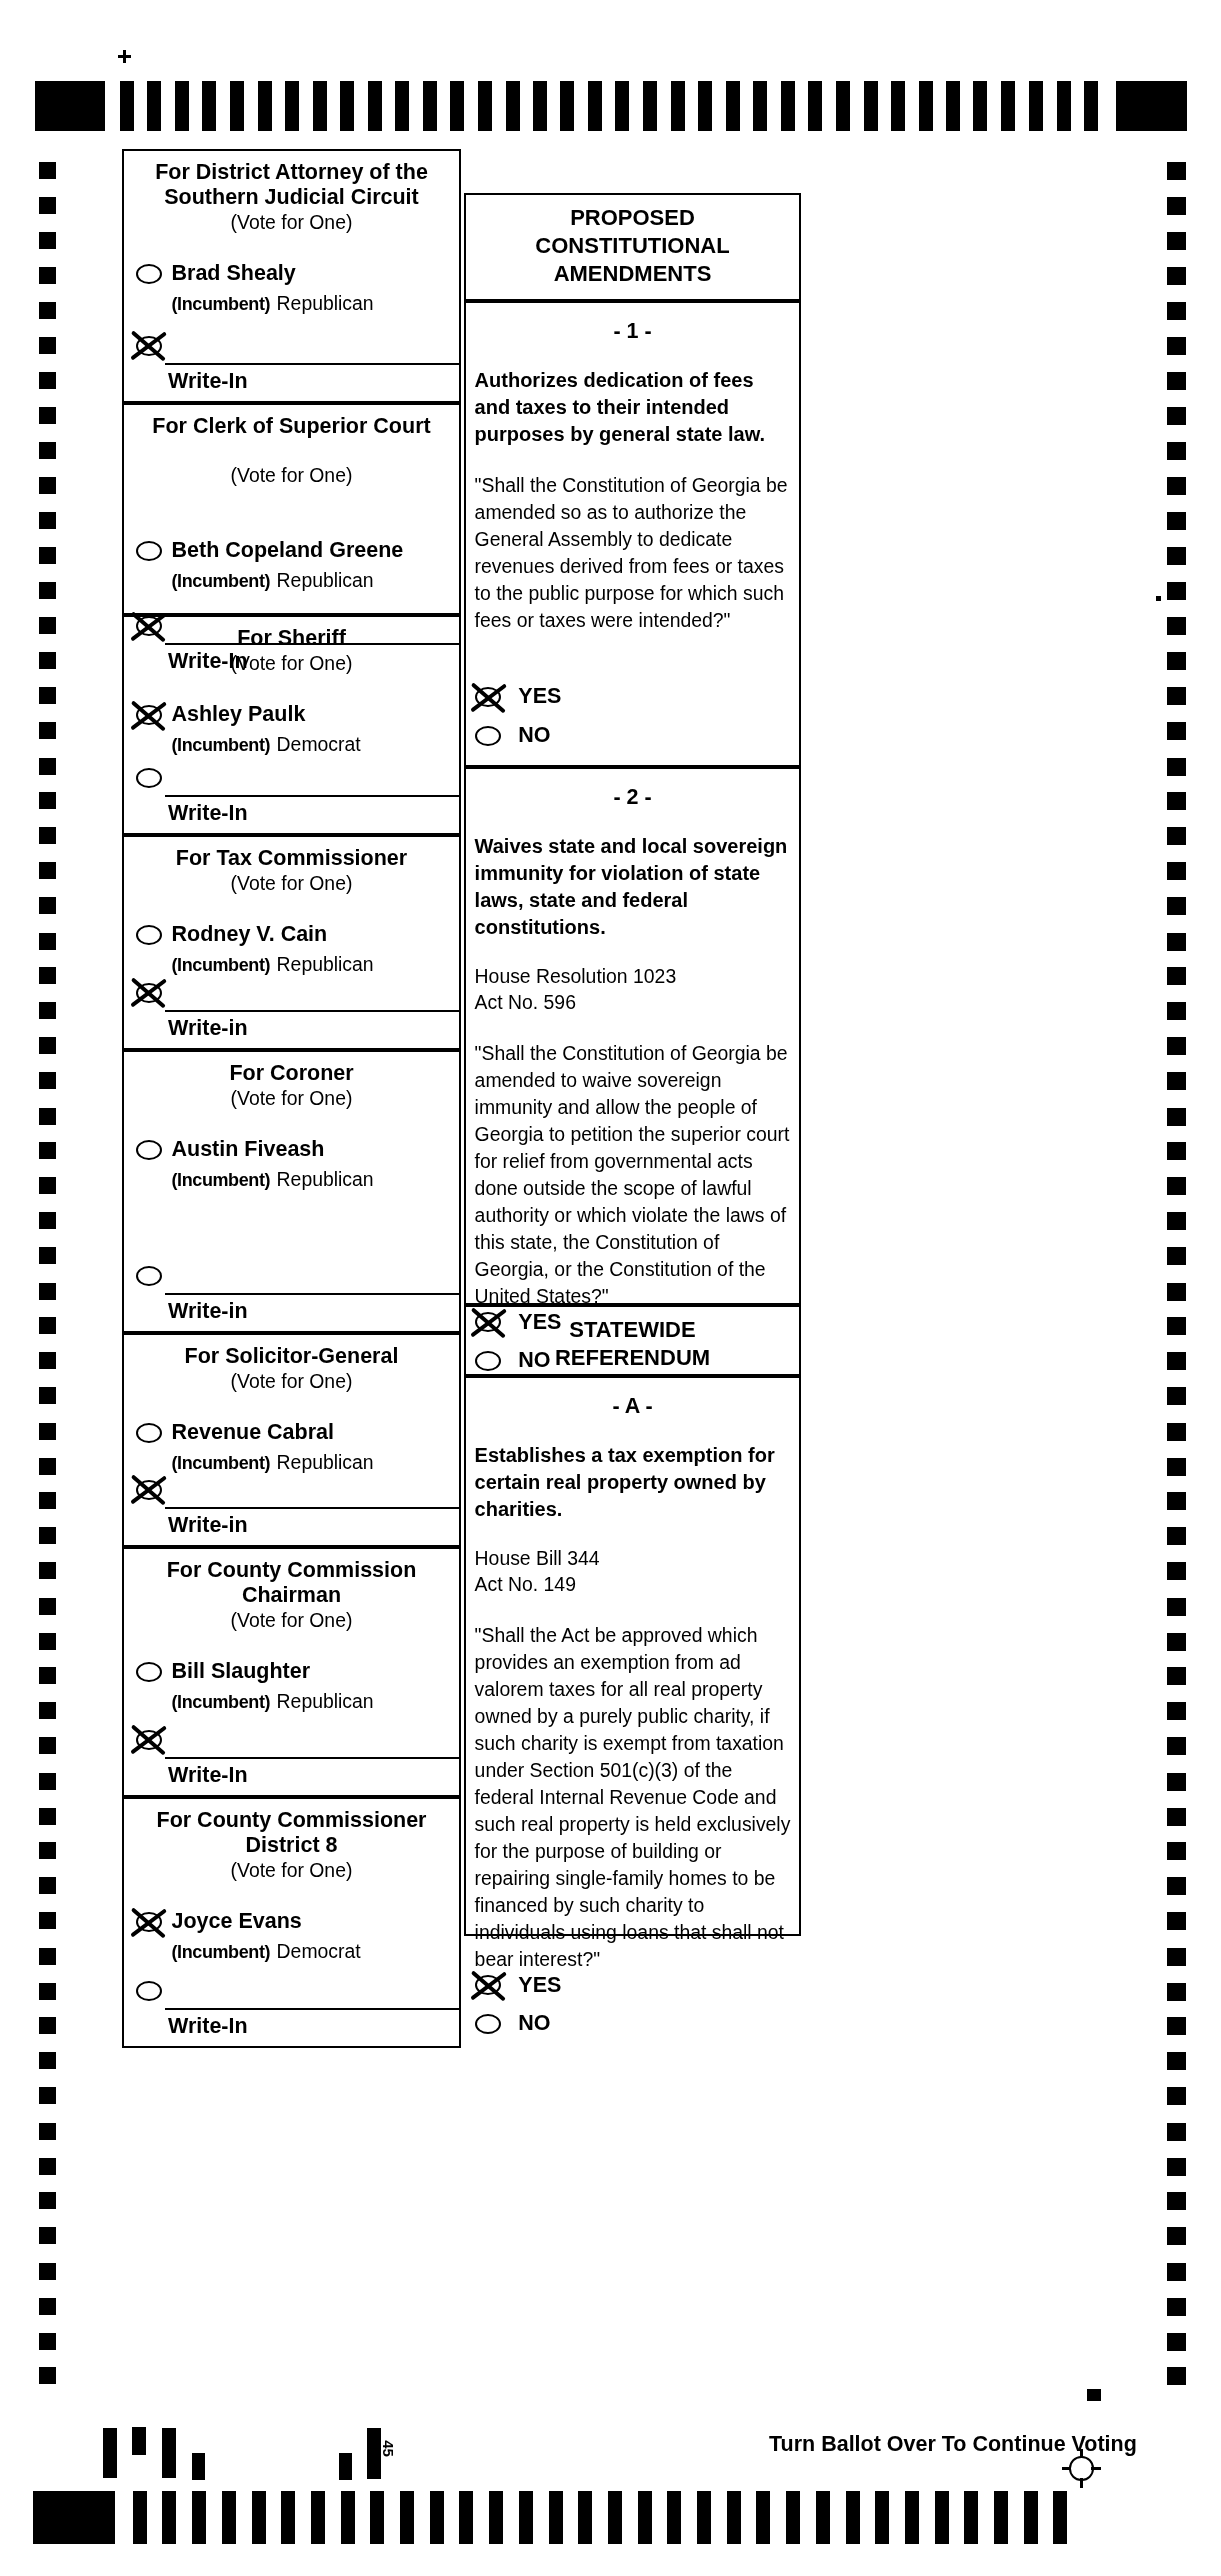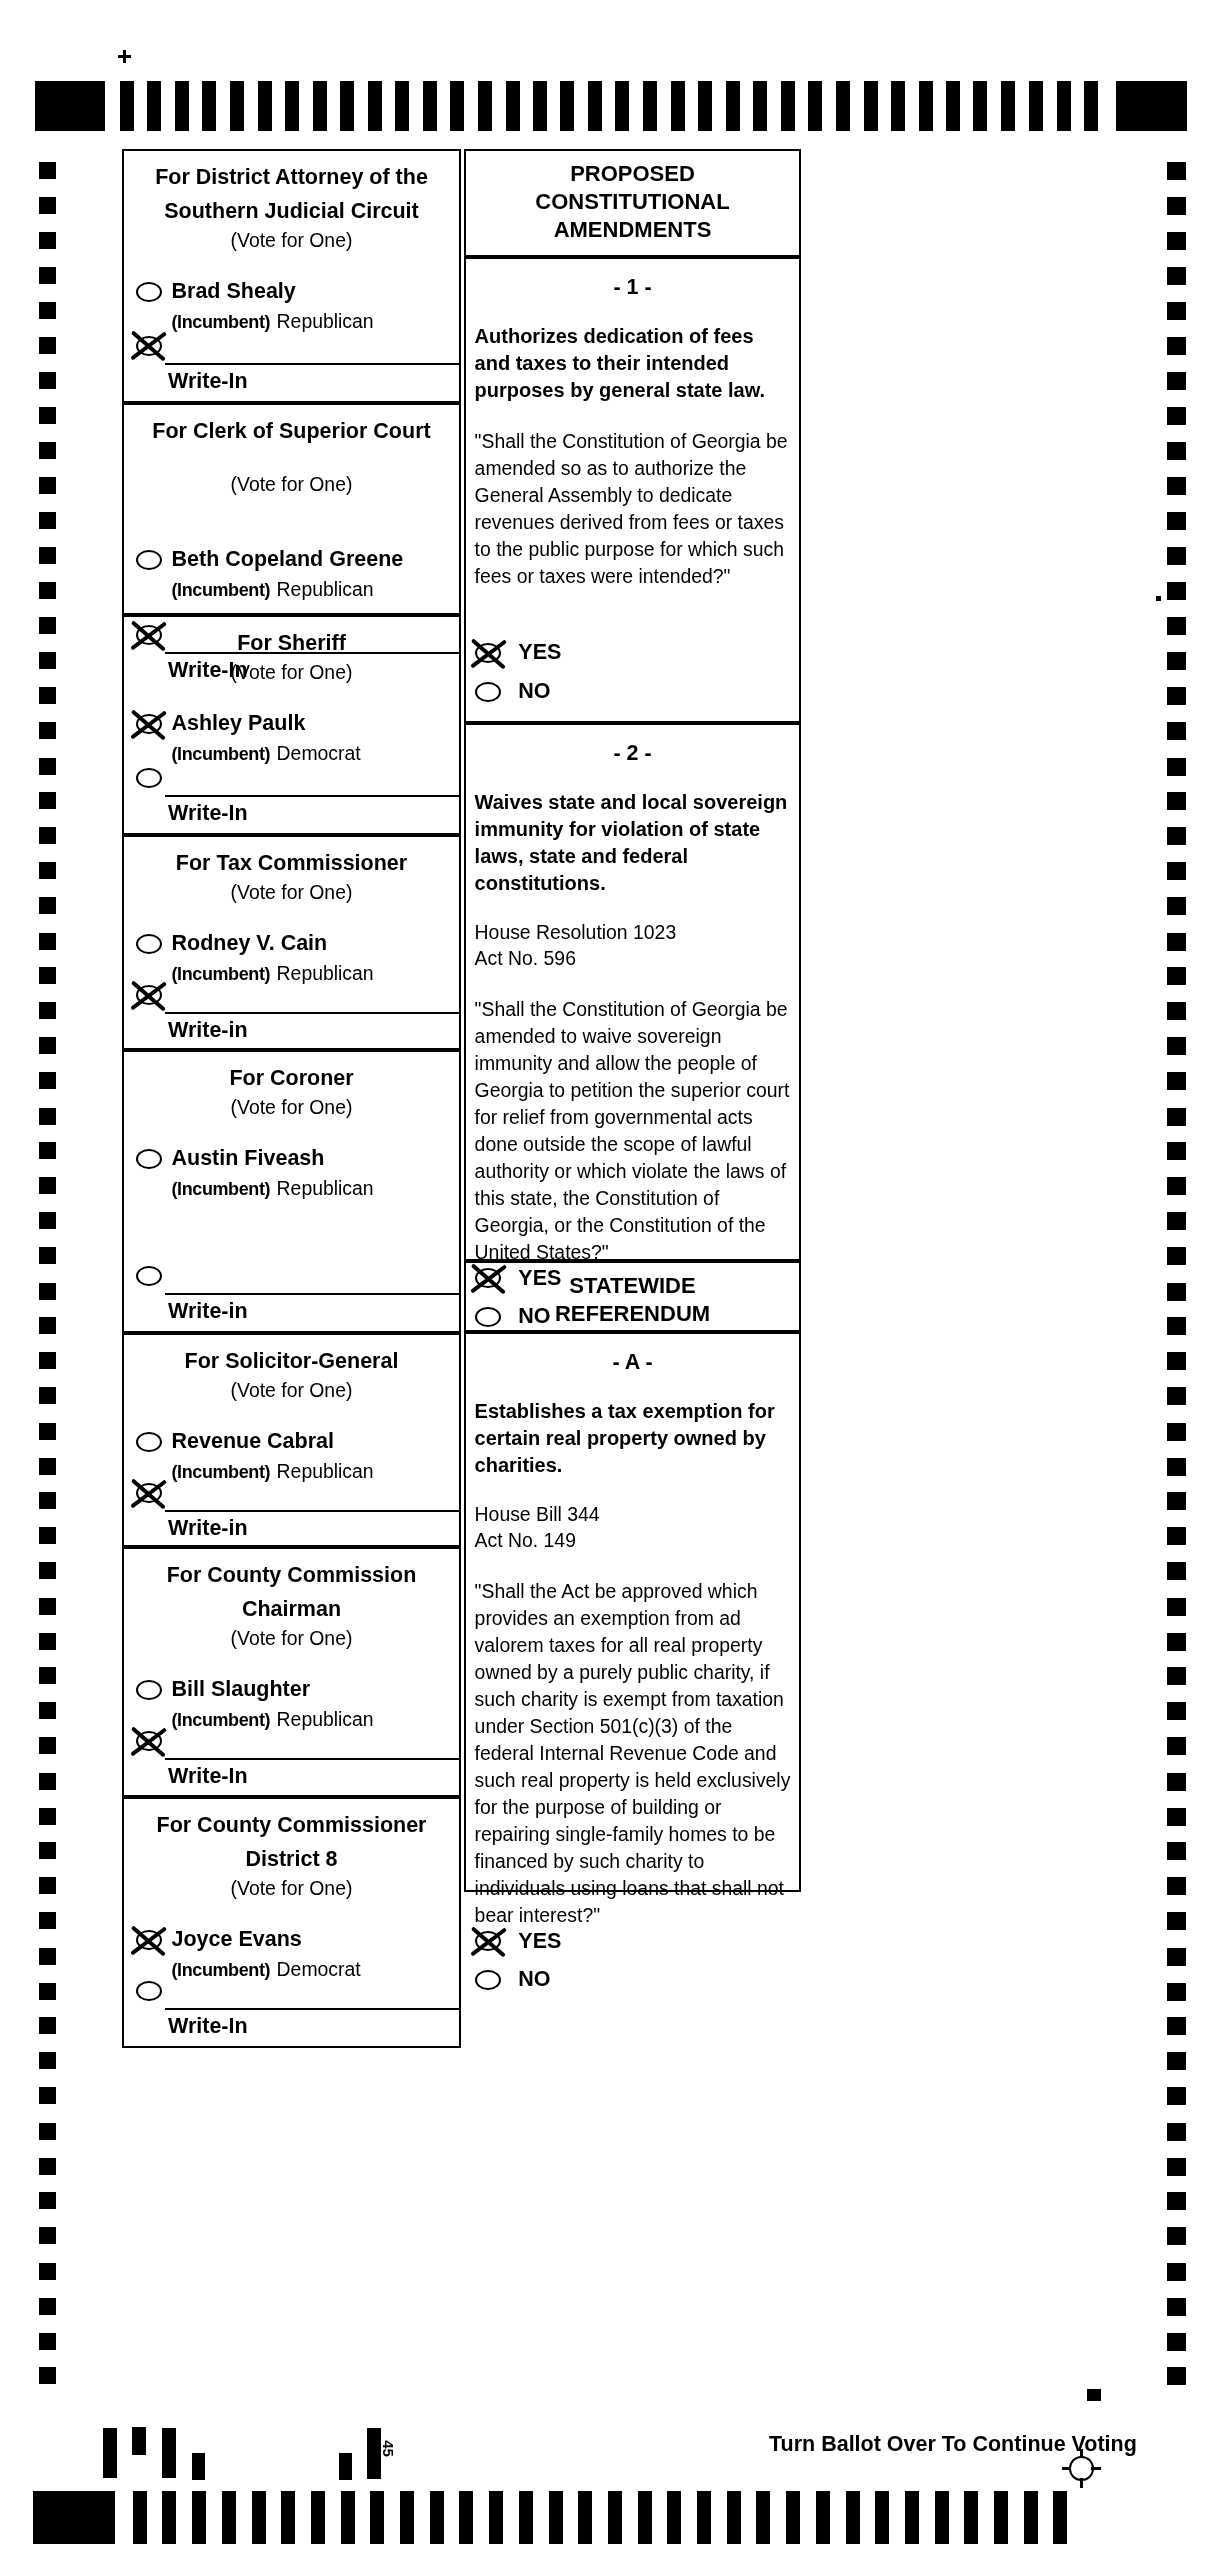--- a/index.html
+++ b/index.html
@@ -27,21 +27,21 @@
   .turn-notice{position:absolute;top:2432px;left:769px;font-weight:700;font-size:21.5px;}
 
   
   .col{position:absolute;top:149px;}
   .col-left{left:122px;width:339px;}
   .col-right{left:464px;width:337px;}
   .bx{box-sizing:border-box;border:2.2px solid #000;width:100%;display:flex;
         flex-direction:column;background:#fff;}
 
   
-  .c-title{font-weight:700;font-size:21.5px;line-height:34px;text-align:center;
+  .c-title{font-weight:700;font-size:21.5px;line-height:25px;text-align:center;
         margin-top:8.6px;white-space:pre-line;}
   .c-votefor{font-size:19.4px;line-height:23px;text-align:center;margin-top:1.4px;}
   .cand{display:flex;align-items:flex-start;margin:30px 5.7px 0 11.5px;}
   .cand-text{margin-left:10px;margin-top:-2.9px;}
   .cand-name{display:block;font-weight:700;font-size:21.5px;line-height:24.4px;}
   .cand-detail{display:block;font-size:19.4px;line-height:21.5px;margin-top:7px;}
   .cand-detail b{font-size:18px;letter-spacing:-0.4px;}
   .cand-detail .party{margin-left:6.5px;}
 
   .oval-wrap{position:relative;display:inline-block;width:26px;height:20px;flex:none;}
@@ -286,21 +286,21 @@
 
         </span>
       </div>
       <div class="writein-line"></div>
       <div class="writein-label">Write-In</div>
     </div>
   </section>
     </div>
 
   <div class="col col-right" id="measure-column">
-    <div class="bx" id="amd-header-box" style="height: 108px;">
+    <div class="bx" id="amd-header-box" style="height: 108px; margin-top: 44px;">
       <div class="hdr">PROPOSED
 CONSTITUTIONAL
 AMENDMENTS</div>
     </div>
     <div id="amd-measures">
         <section class="bx measure" style="height: 466px;">
     <div class="m-number">- 1 -</div>
     <div class="m-summary">Authorizes dedication of fees and taxes to their intended purposes by general state law.</div>
     <div class="m-question">"Shall the Constitution of Georgia be amended so as to authorize the General Assembly to dedicate revenues derived from fees or taxes to the public purpose for which such fees or taxes were intended?"</div>
     <div class="yn-group">

